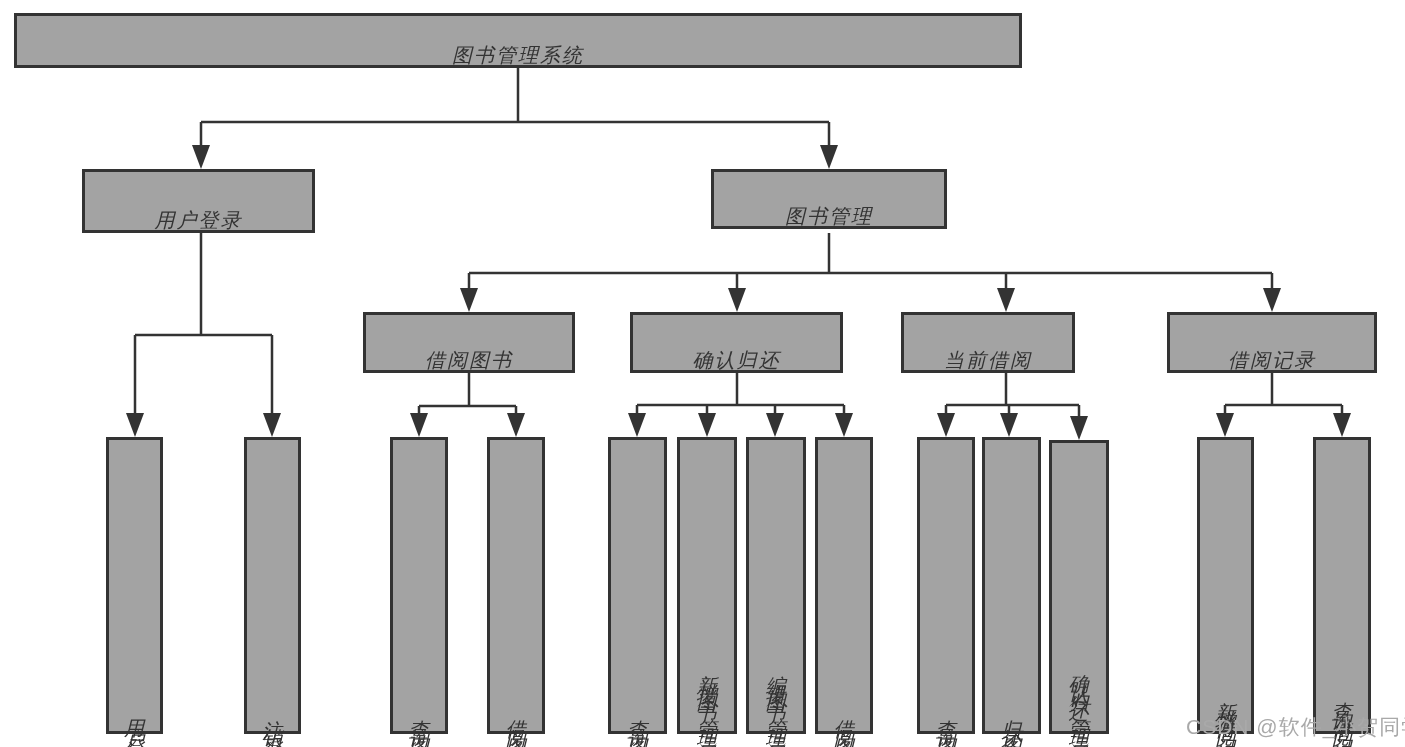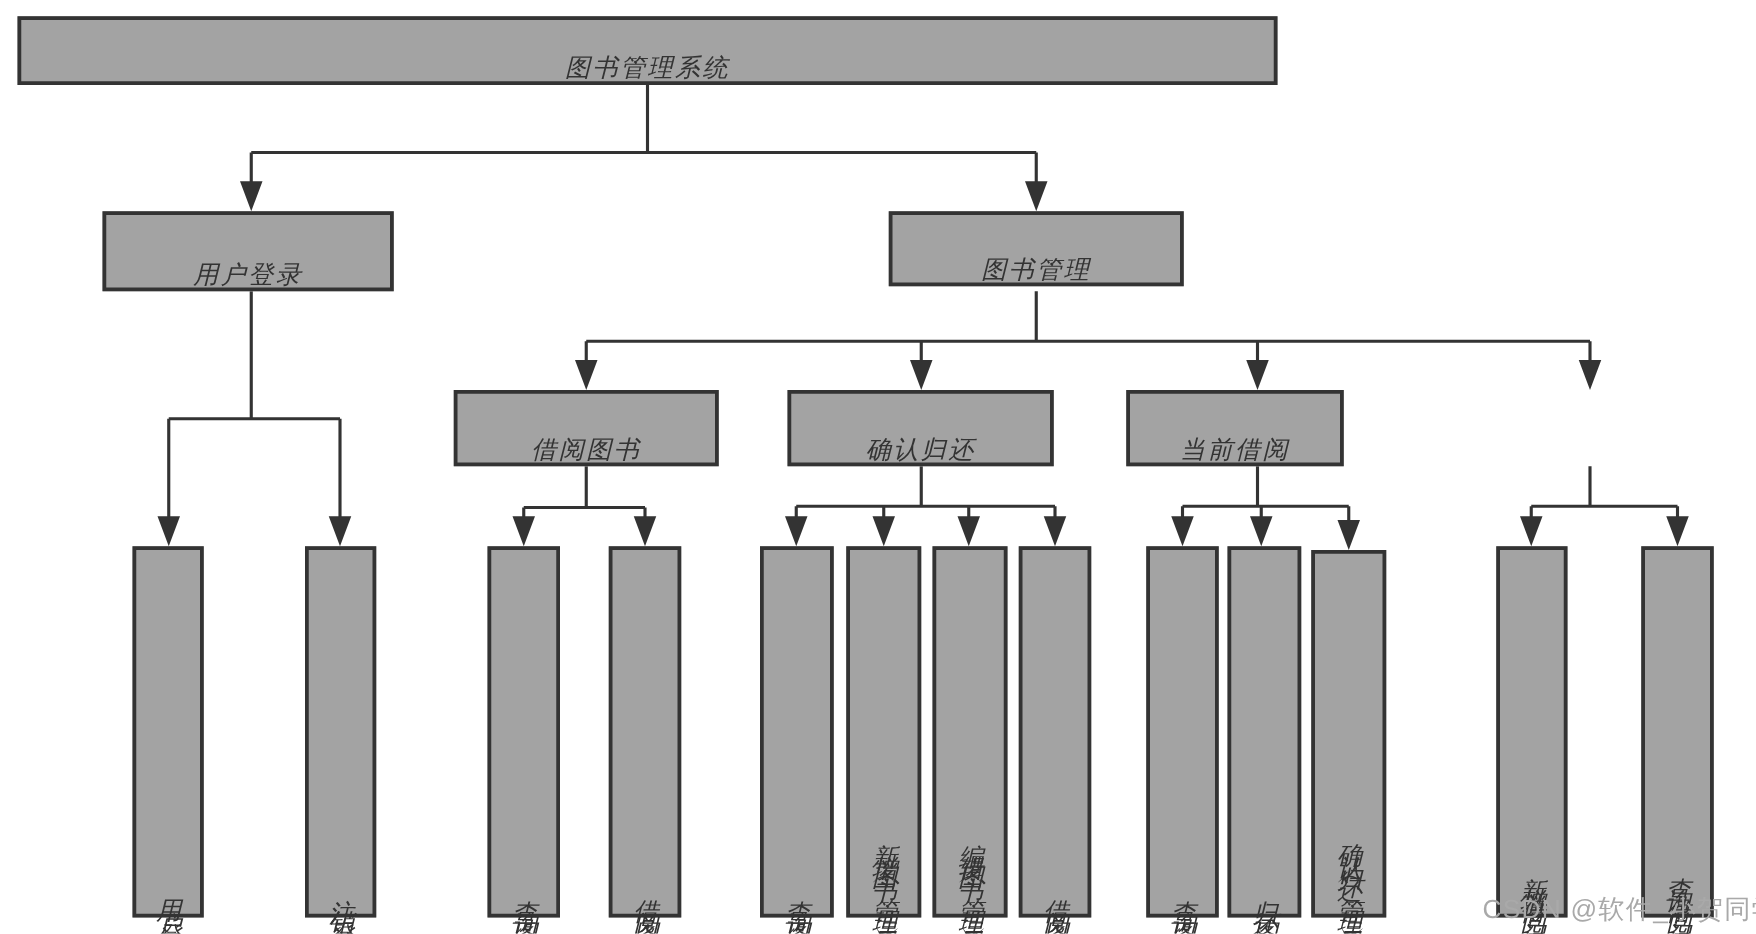--- a/index.html
+++ b/index.html
@@ -87,20 +87,23 @@
 
   <div class="box h" style="left:363px;top:312px;width:212px;height:61px">
     <span>借阅图书</span>
   </div>
   <div class="box h" style="left:630px;top:312px;width:213px;height:61px">
     <span>确认归还</span>
   </div>
   <div class="box h" style="left:901px;top:312px;width:174px;height:61px">
     <span>当前借阅</span>
   </div>
+  <div class="box h" style="left:1167px;top:312px;width:210px;height:61px">
+    <span>借阅记录</span>
+  </div>
 
   <div class="box v" style="left:106px;top:437px;width:57px;height:297px">
     <span>用户登录</span>
   </div>
   <div class="box v" style="left:244px;top:437px;width:57px;height:297px">
     <span>注销登录</span>
   </div>
   <div class="box v" style="left:390px;top:437px;width:58px;height:297px">
     <span>查询图书</span>
   </div>

